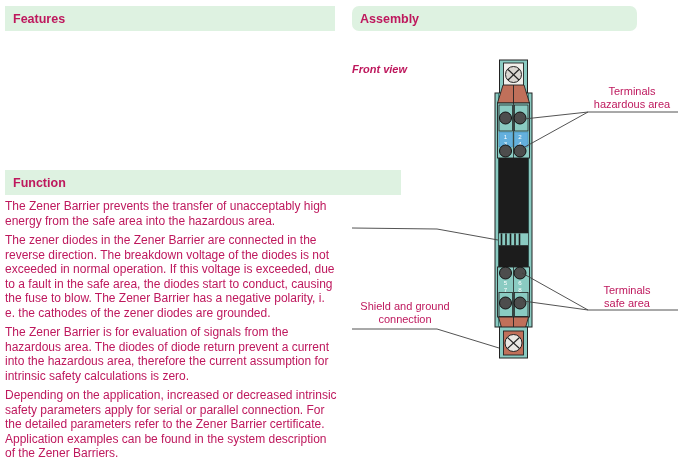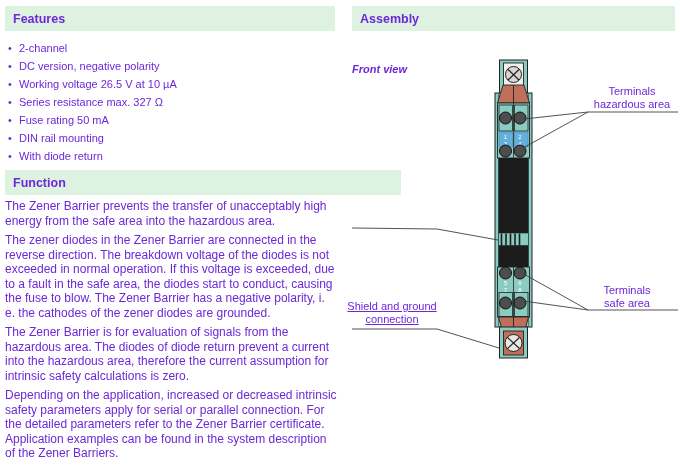--- a/index.html
+++ b/index.html
@@ -1,34 +1,34 @@
 <!DOCTYPE html>
 <html><head>
 <meta charset="utf-8">
 <style>
   html,body{margin:0;padding:0;background:#fff;}
   .page{
     position:relative;
     width:680px;height:475px;
     background:#fff;
     font-family:"Liberation Sans", sans-serif;
-    color:#6d28d9;
+    color:#be185d;
     overflow:hidden;
   }
   .section-header{
     position:absolute;
     background:#def2e1;
     height:25px;
     display:flex;align-items:center;
     padding-left:8px;box-sizing:border-box;
     font-size:12.5px;font-weight:bold;
   }
   #features-header{left:5px;top:6px;width:330px;}
   #function-header{left:5px;top:170px;width:396px;}
-  #assembly-header{left:352px;top:6px;width:323px;}
+  #assembly-header{left:352px;top:6px;width:285px;border-radius:7px;}
   .features-list{
     position:absolute;left:5px;top:42px;width:330px;
     margin:0;padding:0;list-style:none;
     font-size:11px;line-height:13px;
   }
   .features-list li{position:relative;padding-left:14px;margin-bottom:5px;}
   .features-list li::before{
     content:"•";position:absolute;left:3px;top:0;
   }
   .function-text{
@@ -40,42 +40,33 @@
     position:absolute;left:352px;top:63px;
     font-size:11px;font-weight:bold;font-style:italic;
   }
   .callout{
     position:absolute;
     font-size:11px;line-height:13px;text-align:center;
   }
   #callout-terminals-hazardous{left:590px;top:85px;width:84px;}
   #callout-tag-holder{left:352px;top:214px;width:100px;}
   #callout-terminals-safe{left:592px;top:284px;width:70px;}
-  #callout-shield-ground{left:340px;top:300px;width:104px;text-decoration:underline;}
+  #callout-shield-ground{left:353px;top:300px;width:104px;}
   .device-svg{position:absolute;left:470px;top:55px;}
   .lines-overlay{position:absolute;left:0;top:0;pointer-events:none;}
 </style>
 </head>
 <body>
 
 <div class="page">
 
   <div class="section-header" id="features-header">
     <span>Features</span>
   </div>
 
-  <ul class="features-list">
-    <li>2-channel</li>
-    <li>DC version, negative polarity</li>
-    <li>Working voltage 26.5 V at 10 µA</li>
-    <li>Series resistance max. 327 Ω</li>
-    <li>Fuse rating 50 mA</li>
-    <li>DIN rail mounting</li>
-    <li>With diode return</li>
-  </ul>
 
   <div class="section-header" id="function-header">
     <span>Function</span>
   </div>
 
   <div class="function-text">
     <p>The Zener Barrier prevents the transfer of unacceptably high energy from the safe area into the hazardous area.</p>
     <p>The zener diodes in the Zener Barrier are connected in the reverse direction. The breakdown voltage of the diodes is not exceeded in normal operation. If this voltage is exceeded, due to a fault in the safe area, the diodes start to conduct, causing the fuse to blow. The Zener Barrier has a negative polarity, i. e. the cathodes of the zener diodes are grounded.</p>
     <p>The Zener Barrier is for evaluation of signals from the hazardous area. The diodes of diode return prevent a current into the hazardous area, therefore the current assumption for intrinsic safety calculations is zero.</p>
     <p>Depending on the application, increased or decreased intrinsic safety parameters apply for serial or parallel connection. For the detailed parameters refer to the Zener Barrier certificate. Application examples can be found in the system description of the Zener Barriers.</p>

